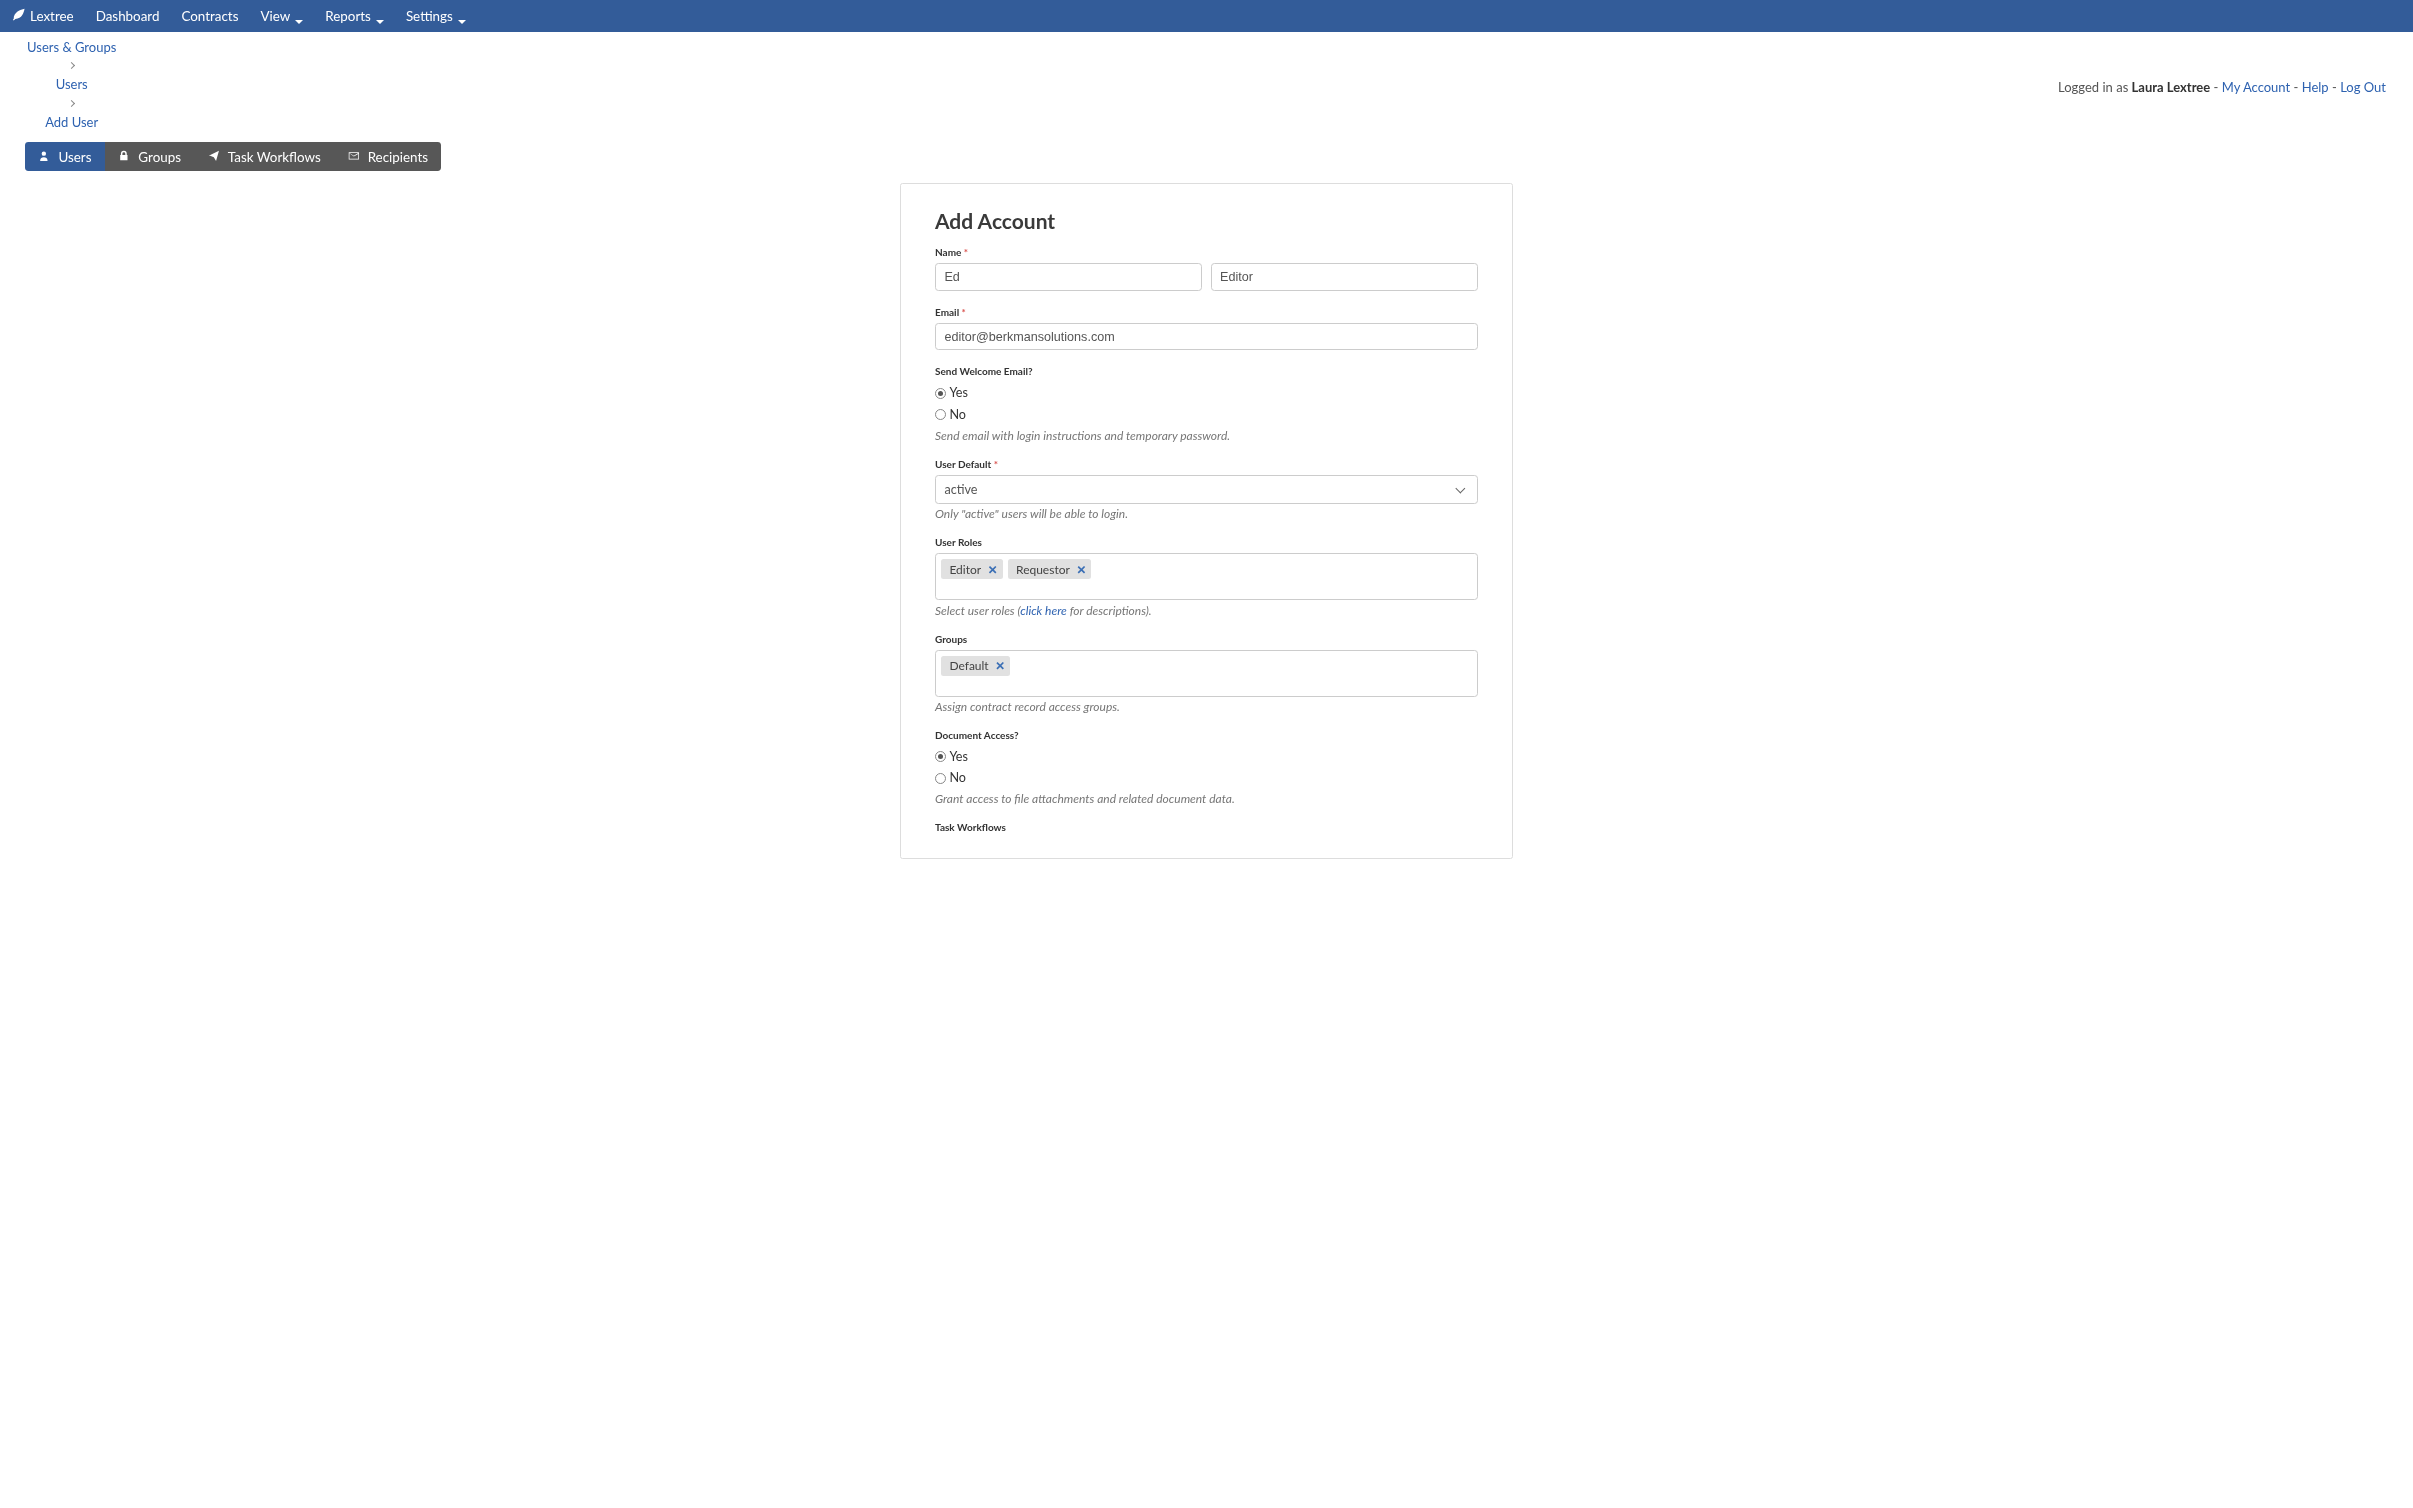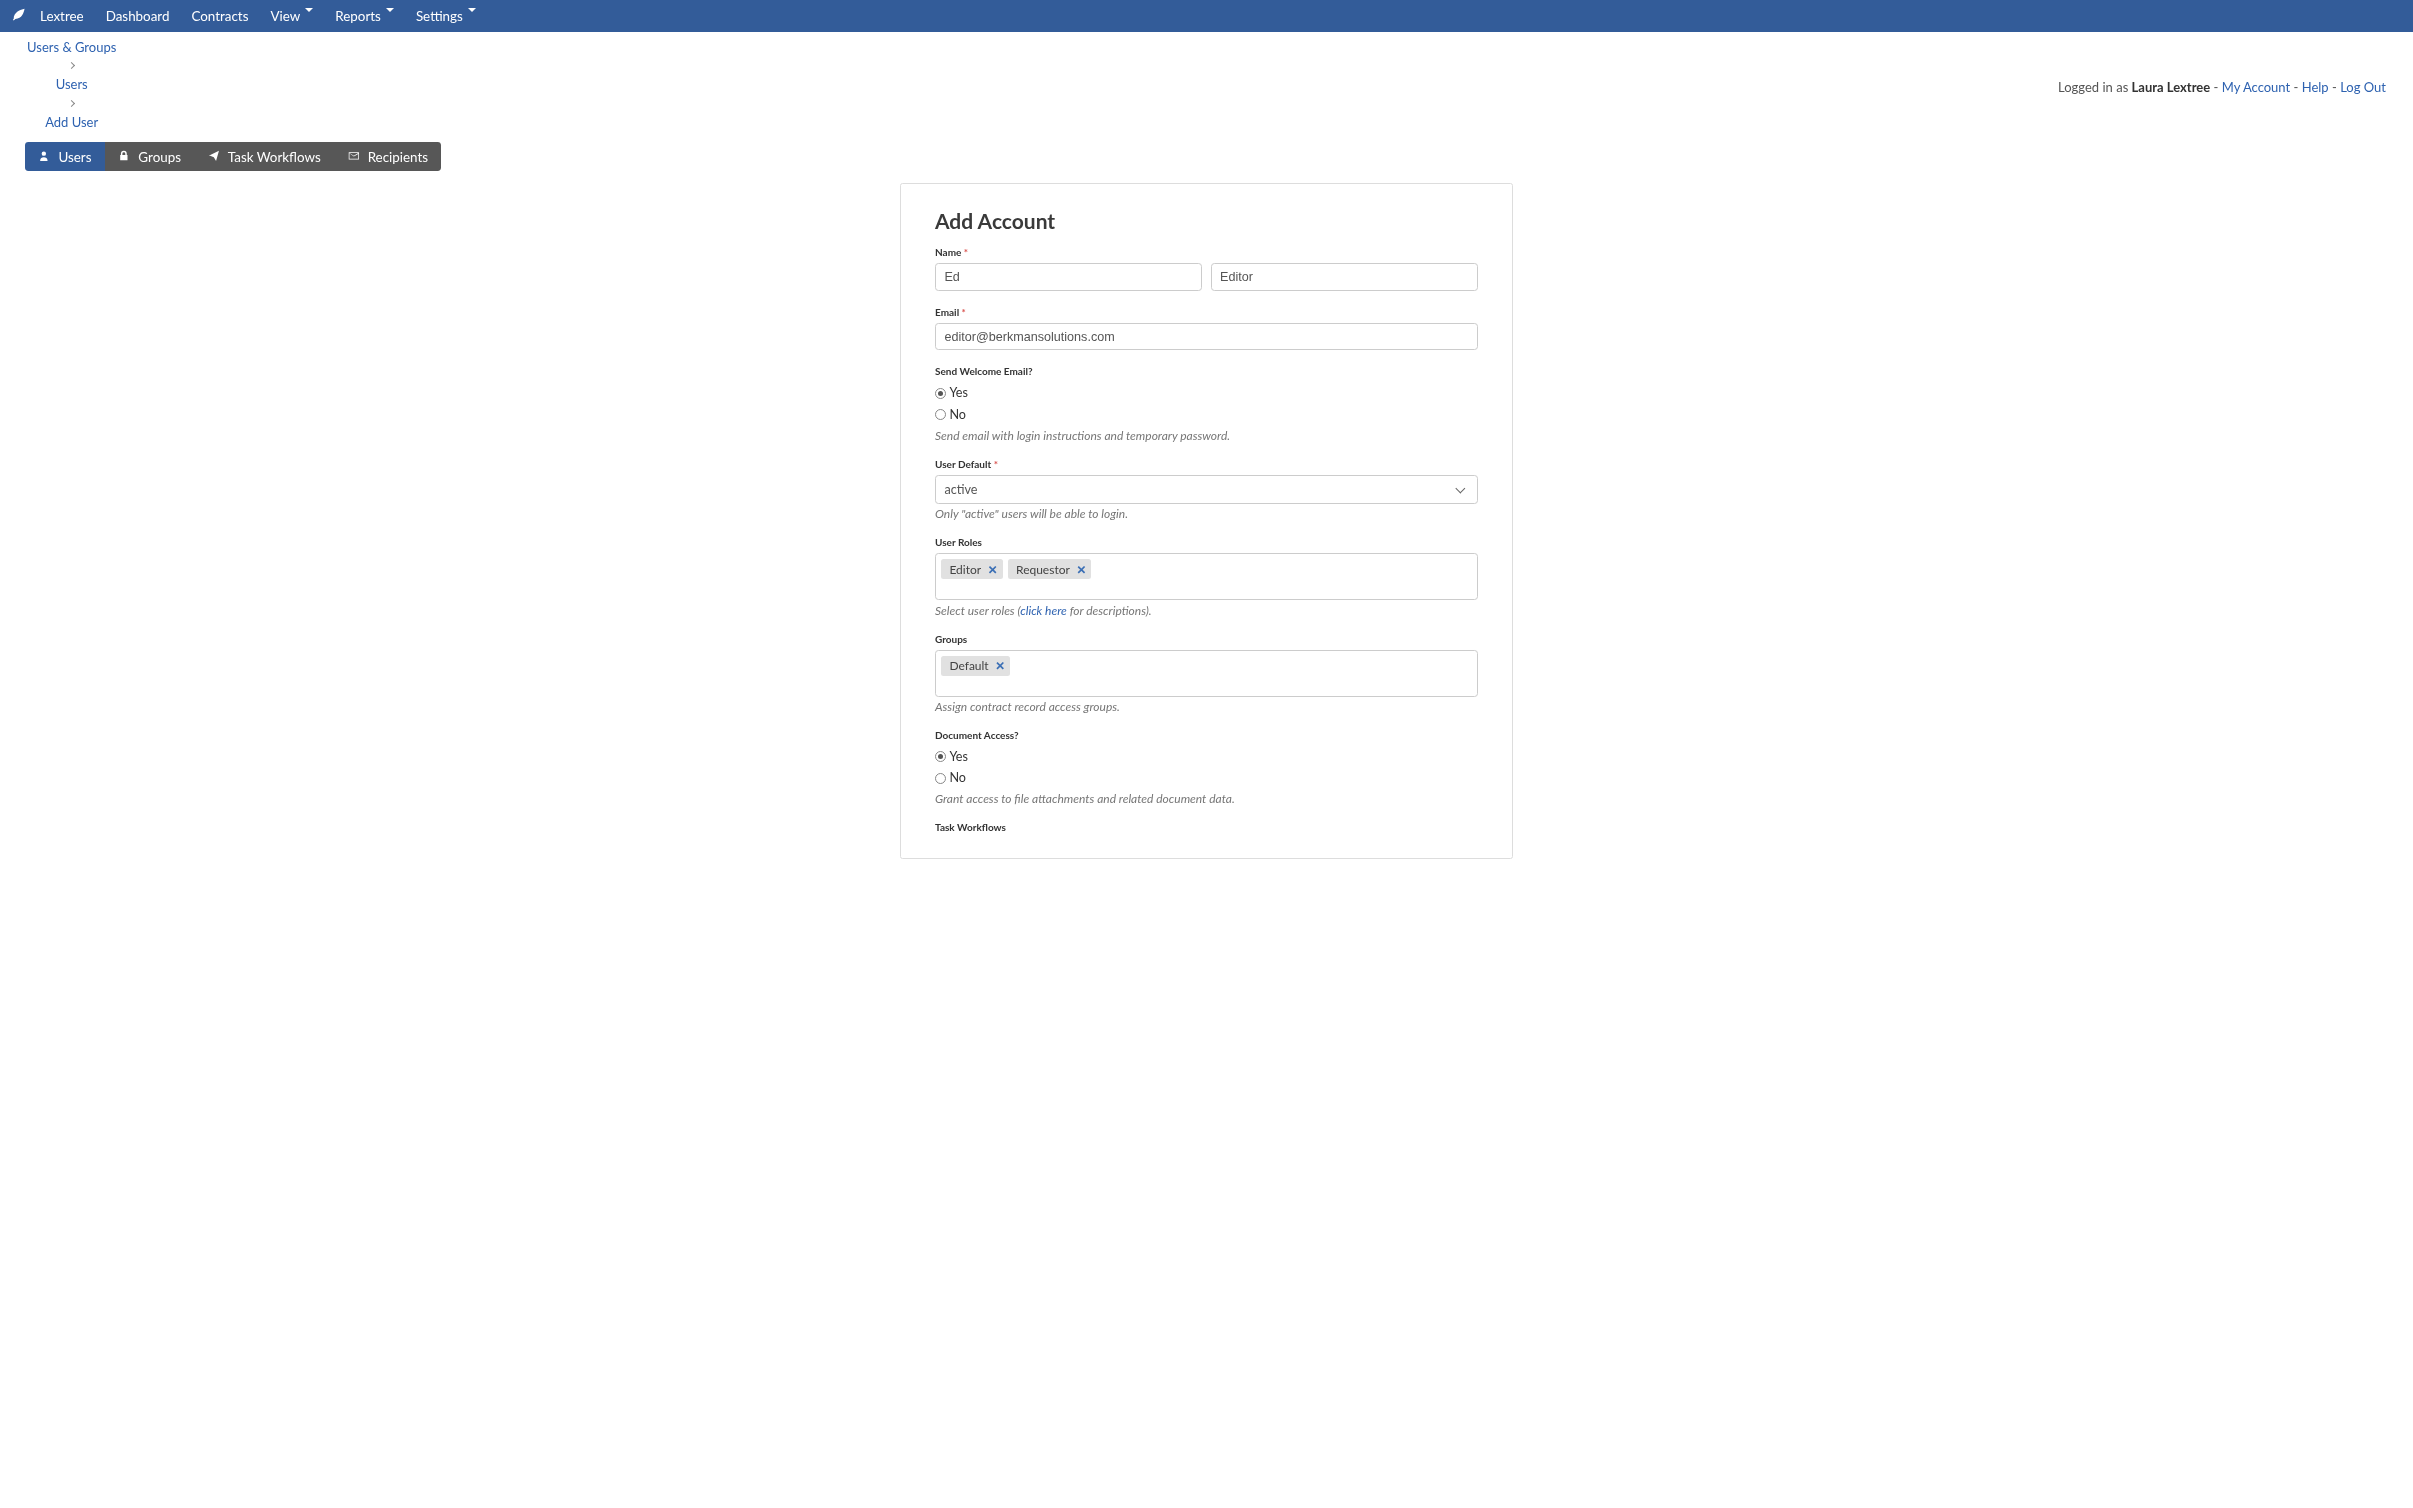--- a/index.html
+++ b/index.html
@@ -28,30 +28,30 @@
     color: #fff;
     display: flex;
     align-items: center;
     height: 32px;
     padding: 0 11.7px;
     gap: 22px;
   }
   .brand {
     display: flex;
     align-items: center;
-    gap: 15px;
+    gap: 5px;
     font-size: 13.4px;
   }
   .brand svg { width: 13.4px; height: 13.4px; fill: #fff; }
   .topnav-item {
     color: #fff;
     font-size: 13.4px;
     cursor: pointer;
     display: flex;
-    align-items: flex-start;
+    align-items: flex-end;
     gap: 5px;
   }
   .caret-down {
     width: 0; height: 0;
     border-left: 4.2px solid transparent;
     border-right: 4.2px solid transparent;
     border-top: 4.2px solid #fff;
     display: inline-block;
   }
 

